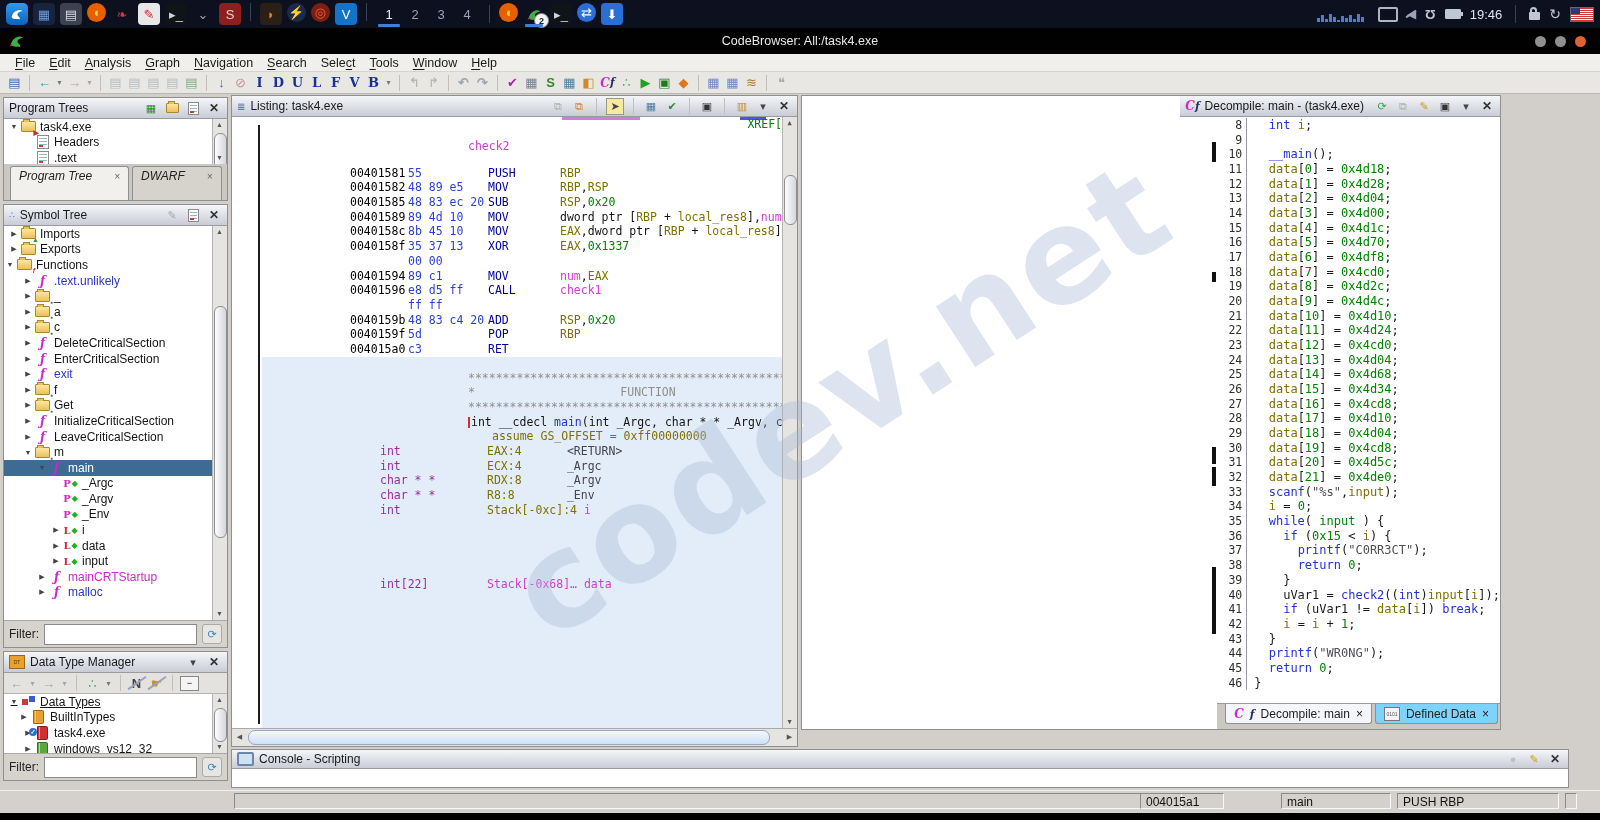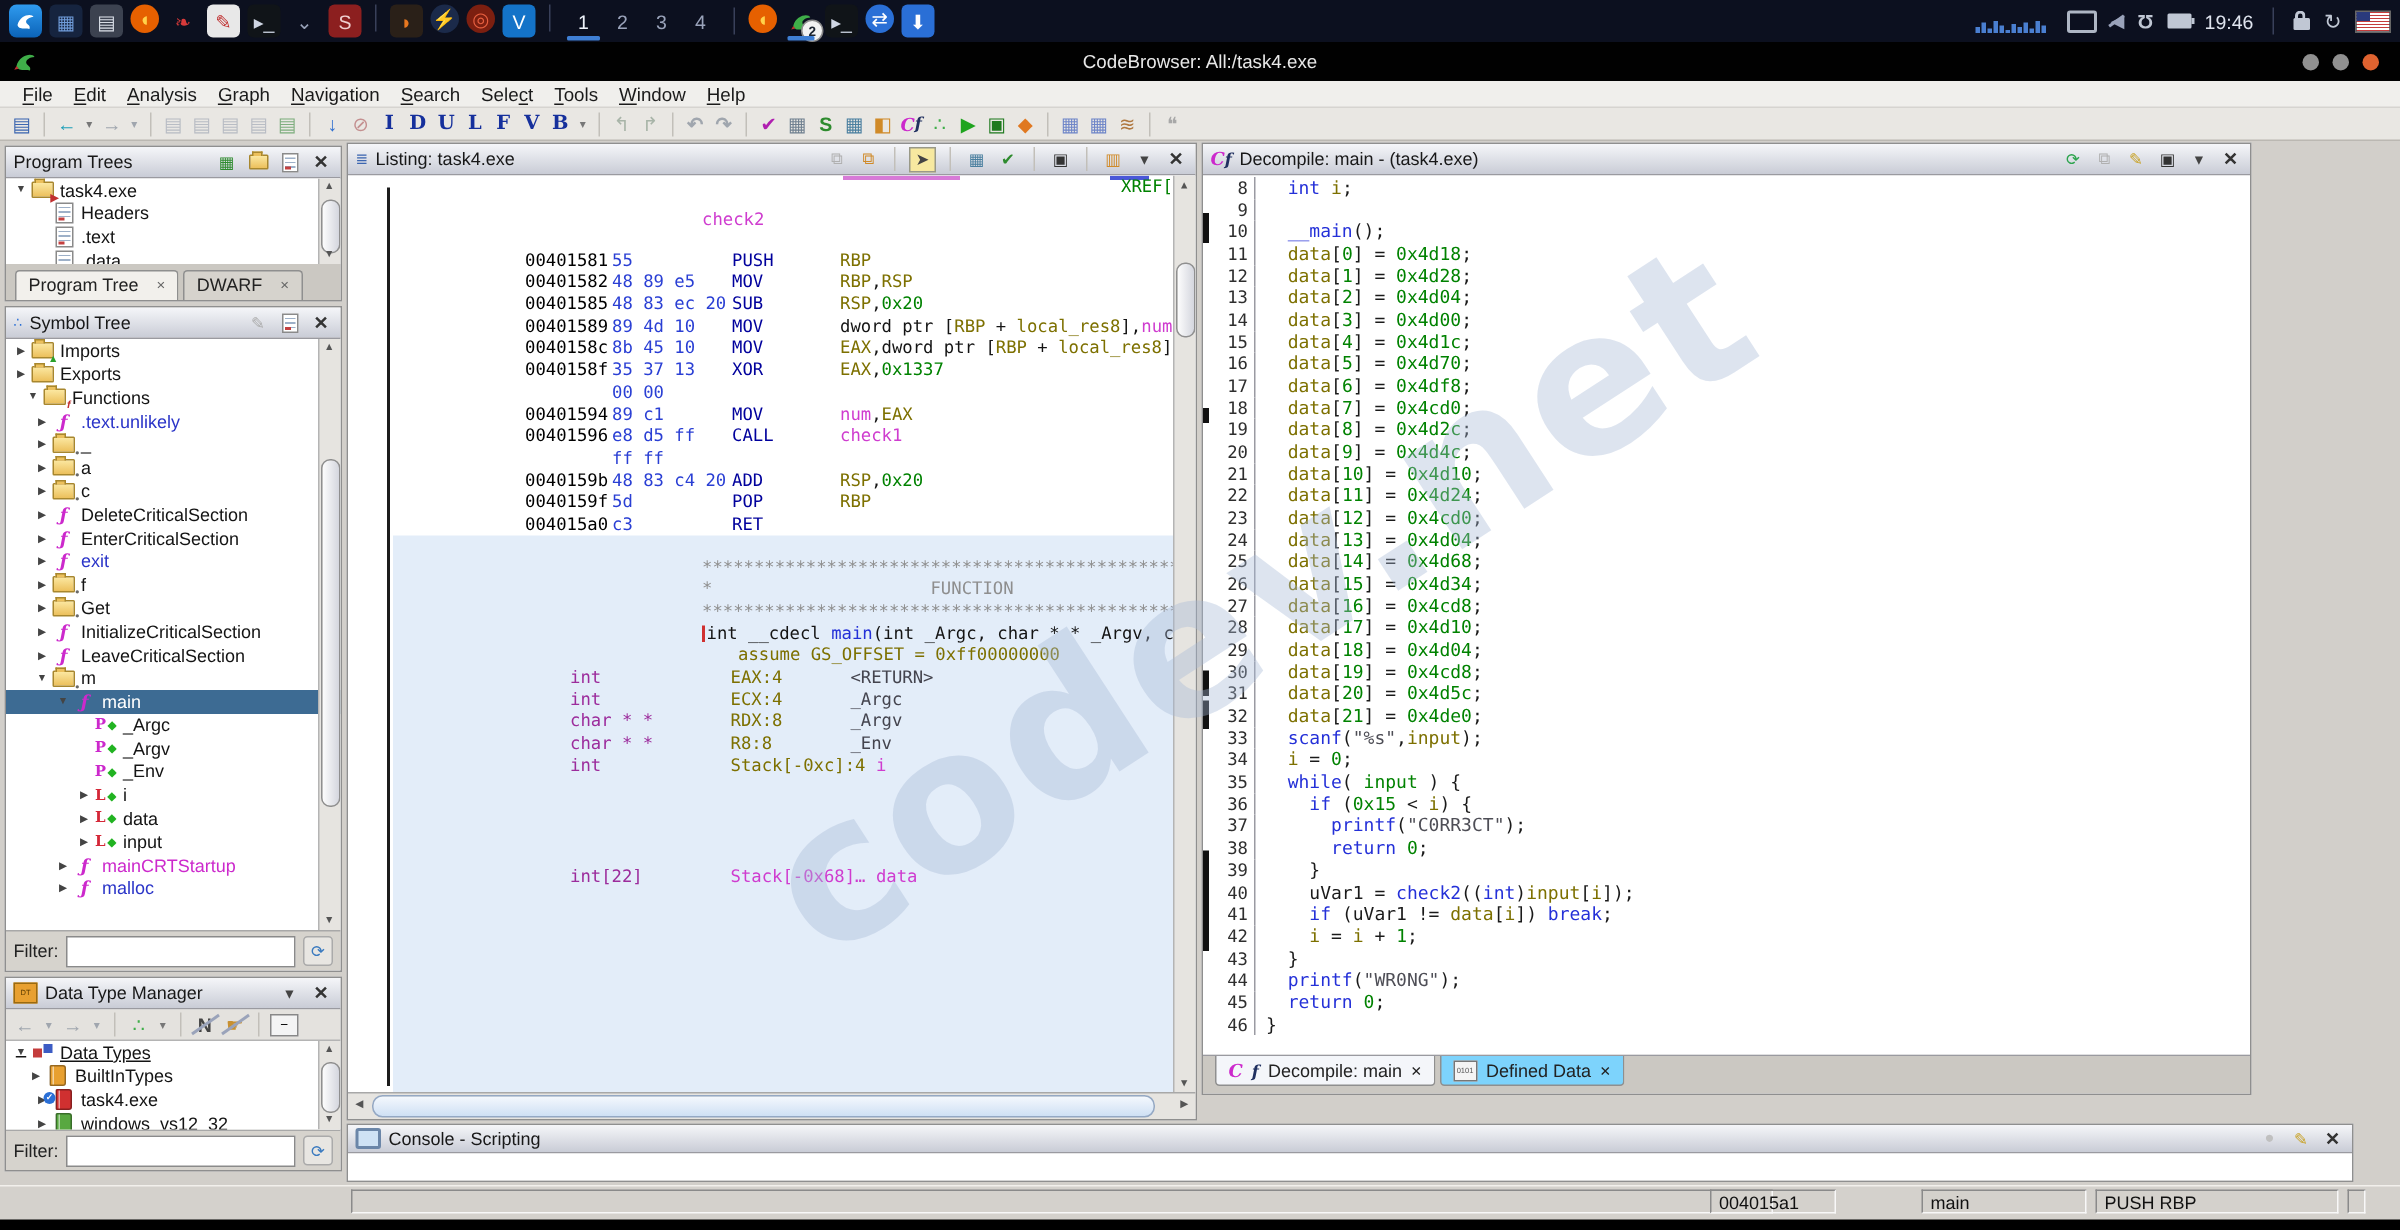--- a/index.html
+++ b/index.html
@@ -83,22 +83,22 @@
   .bk-o{background:#e8a030;} .bk-r{background:#d03030;} .bk-g{background:#58a840;}
   .bdg{position:absolute;left:-5px;top:2px;width:8px;height:8px;border-radius:50%;background:#2a6fd6;color:#fff;
     font-size:6px;line-height:8px;text-align:center;font-weight:bold;}
   .dtroot{position:relative;width:14px;height:12px;}
   .dtroot i{position:absolute;width:6px;height:6px;display:block;}
   .trow.sel{background:#3d6b93;}
   .trow.sel .tlabel{color:#fff;}
   .lbl-blue{color:#2b35c8;} .lbl-mag{color:#cc29cc;}
   
   .tabbar{flex:0 0 22px;display:flex;align-items:flex-end;gap:3px;background:#cbc8c2;padding:2px 2px 0 6px;}
-  .tab{display:flex;align-items:center;gap:12px;padding:2px 8px 3px;border:1px solid #8f8f8f;border-bottom:none;
-    border-radius:3px 3px 0 0;font-size:12px;background:#d6d3cd;color:#222;white-space:nowrap;}
+  .tab{display:flex;align-items:center;gap:22px;padding:2px 8px 17px;border:1px solid #8f8f8f;border-bottom:none;
+    border-radius:3px 3px 0 0;font-size:12px;background:#d6d3cd;color:#222;white-space:nowrap;font-style:italic;}
   .tab.active{background:#f2f0ec;}
   .tab .x{font-size:10px;color:#666;}
   .btabbar{flex:0 0 23px;display:flex;align-items:flex-start;gap:3px;background:#cbc8c2;padding:0 2px 2px 8px;
     border-top:1px solid #9a9aa0;}
   .btab{display:flex;align-items:center;gap:6px;padding:3px 8px 2px;border:1px solid #8f8f8f;border-top:none;
     border-radius:0 0 3px 3px;font-size:12px;background:#7dd3fc;color:#222;white-space:nowrap;}
   .btab.active{background:#f4f6fa;}
   
   .frow{flex:0 0 26px;display:flex;align-items:center;gap:5px;padding:0 5px;background:#d6d3cd;
     border-top:1px solid #a8a8a8;font-size:12px;color:#222;}
@@ -426,21 +426,21 @@
             </span>
             <span class="tlabel">Imports</span>
           </div>
           <div class="trow" style="padding-left: 4px;">
             <span class="texp">▶</span>
             <span class="ticon">
               <span class="fold"></span>
             </span>
             <span class="tlabel">Exports</span>
           </div>
-          <div class="trow" style="padding-left: 12px;">
+          <div class="trow" style="padding-left: 0;">
             <span class="texp">▼</span>
             <span class="ticon">
               <span class="fold"></span>
               <span class="ov" style="color: rgb(192, 48, 48); font-style: italic;">f</span>
             </span>
             <span class="tlabel">Functions</span>
           </div>
           <div class="trow" style="padding-left: 18px;">
             <span class="texp">▶</span>
             <span class="ticon">
@@ -709,21 +709,21 @@
           <span class="ar" style="bottom:0;">▼</span>
         </div>
       </div>
       <div class="hsb">
         <span class="ar" style="left:1px;">◀</span>
         <span class="th" style="left:16px;width:520px;"></span>
         <span class="ar" style="right:1px;">▶</span>
       </div>
     </div>
 
-    <div class="panel" id="decompile" style="left:801px;top:1px;width:700px;height:635px;">
+    <div class="panel" id="decompile" style="left:801px;top:1px;width:700px;height:635px;align-items:flex-end;">
       <div class="phead">
         <span><span class="cfC">C</span><span class="cff">f</span></span>
         <span class="title">Decompile: main - (task4.exe)</span>
         <span class="sp"></span>
         <span class="hbtn" style="color:#2da44e;">⟳</span>
         <span class="hbtn" style="color:#b0b0b0;">⧉</span>
         <span class="hbtn" style="color:#c8a020;">✎</span>
         <span class="hbtn" style="color:#333;">▣</span>
         <span class="hbtn">▾</span>
         <span class="hbtn hx">✕</span>

